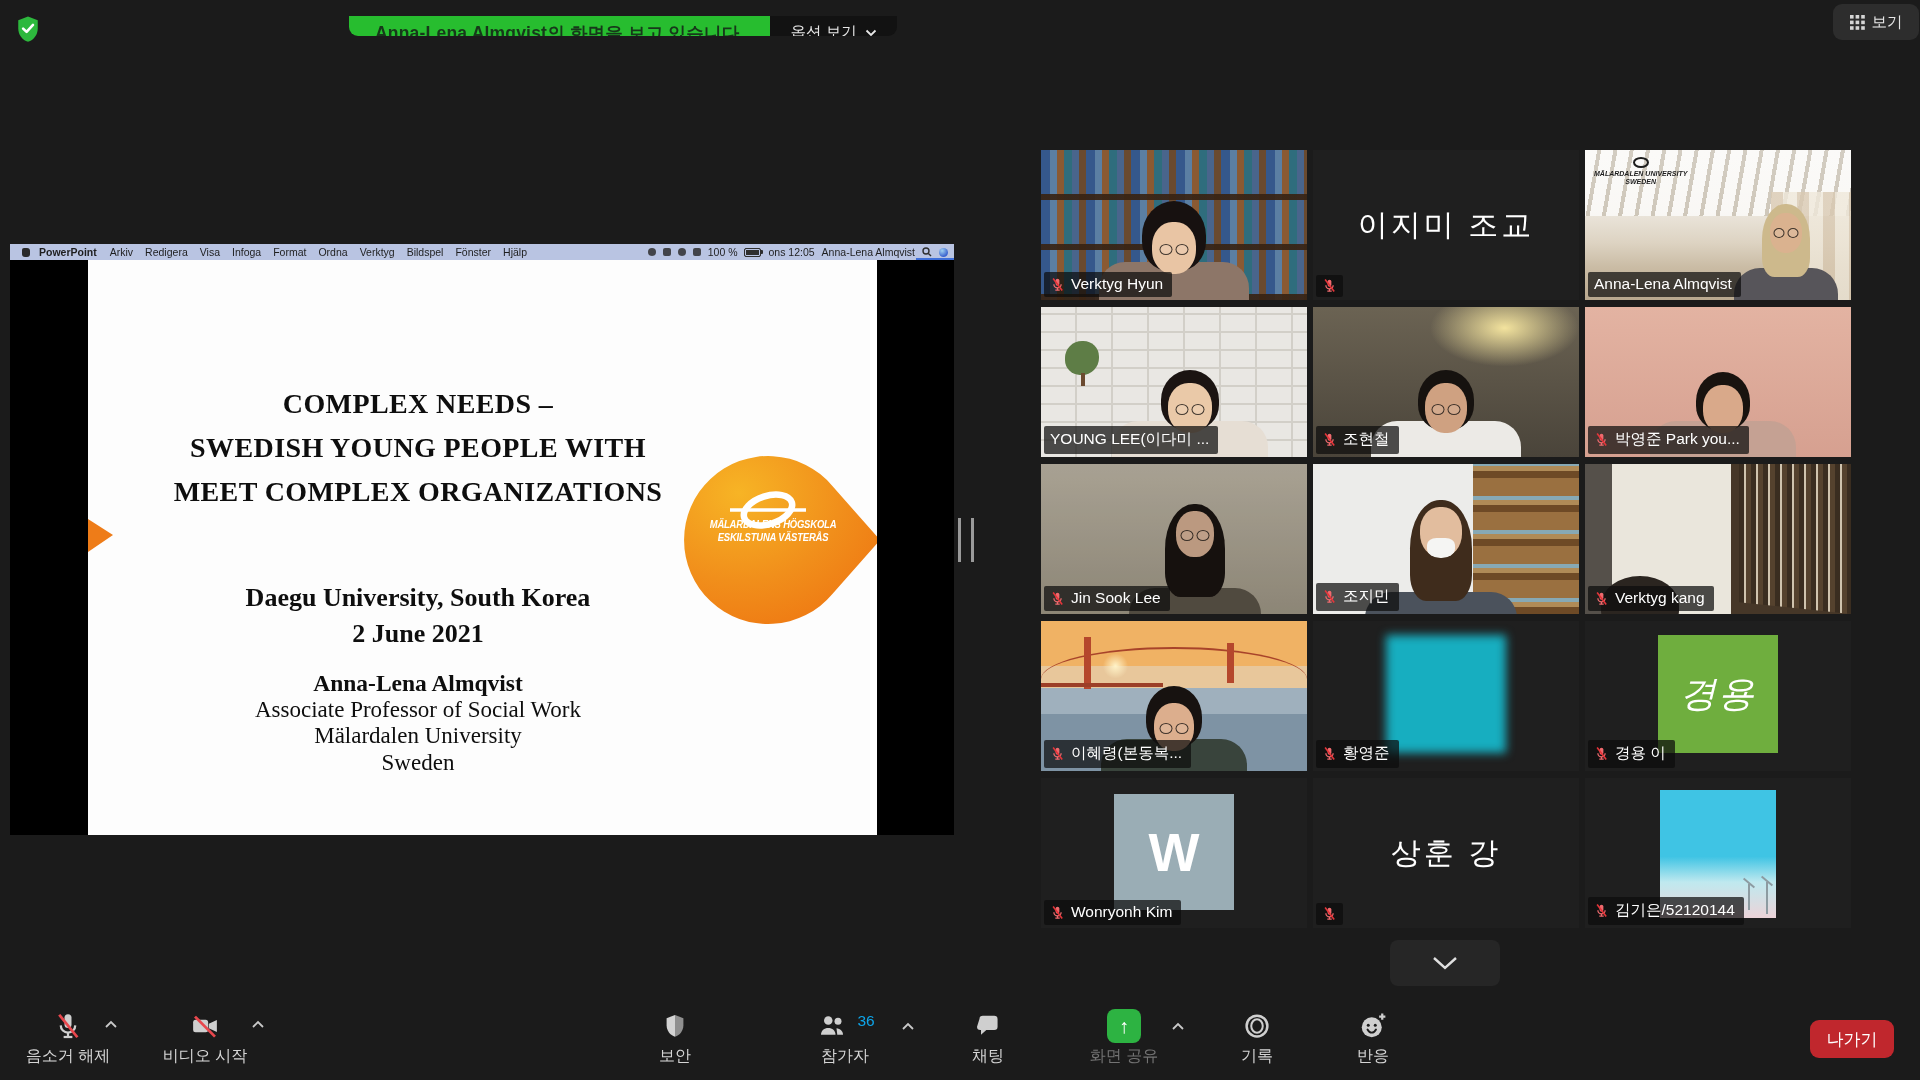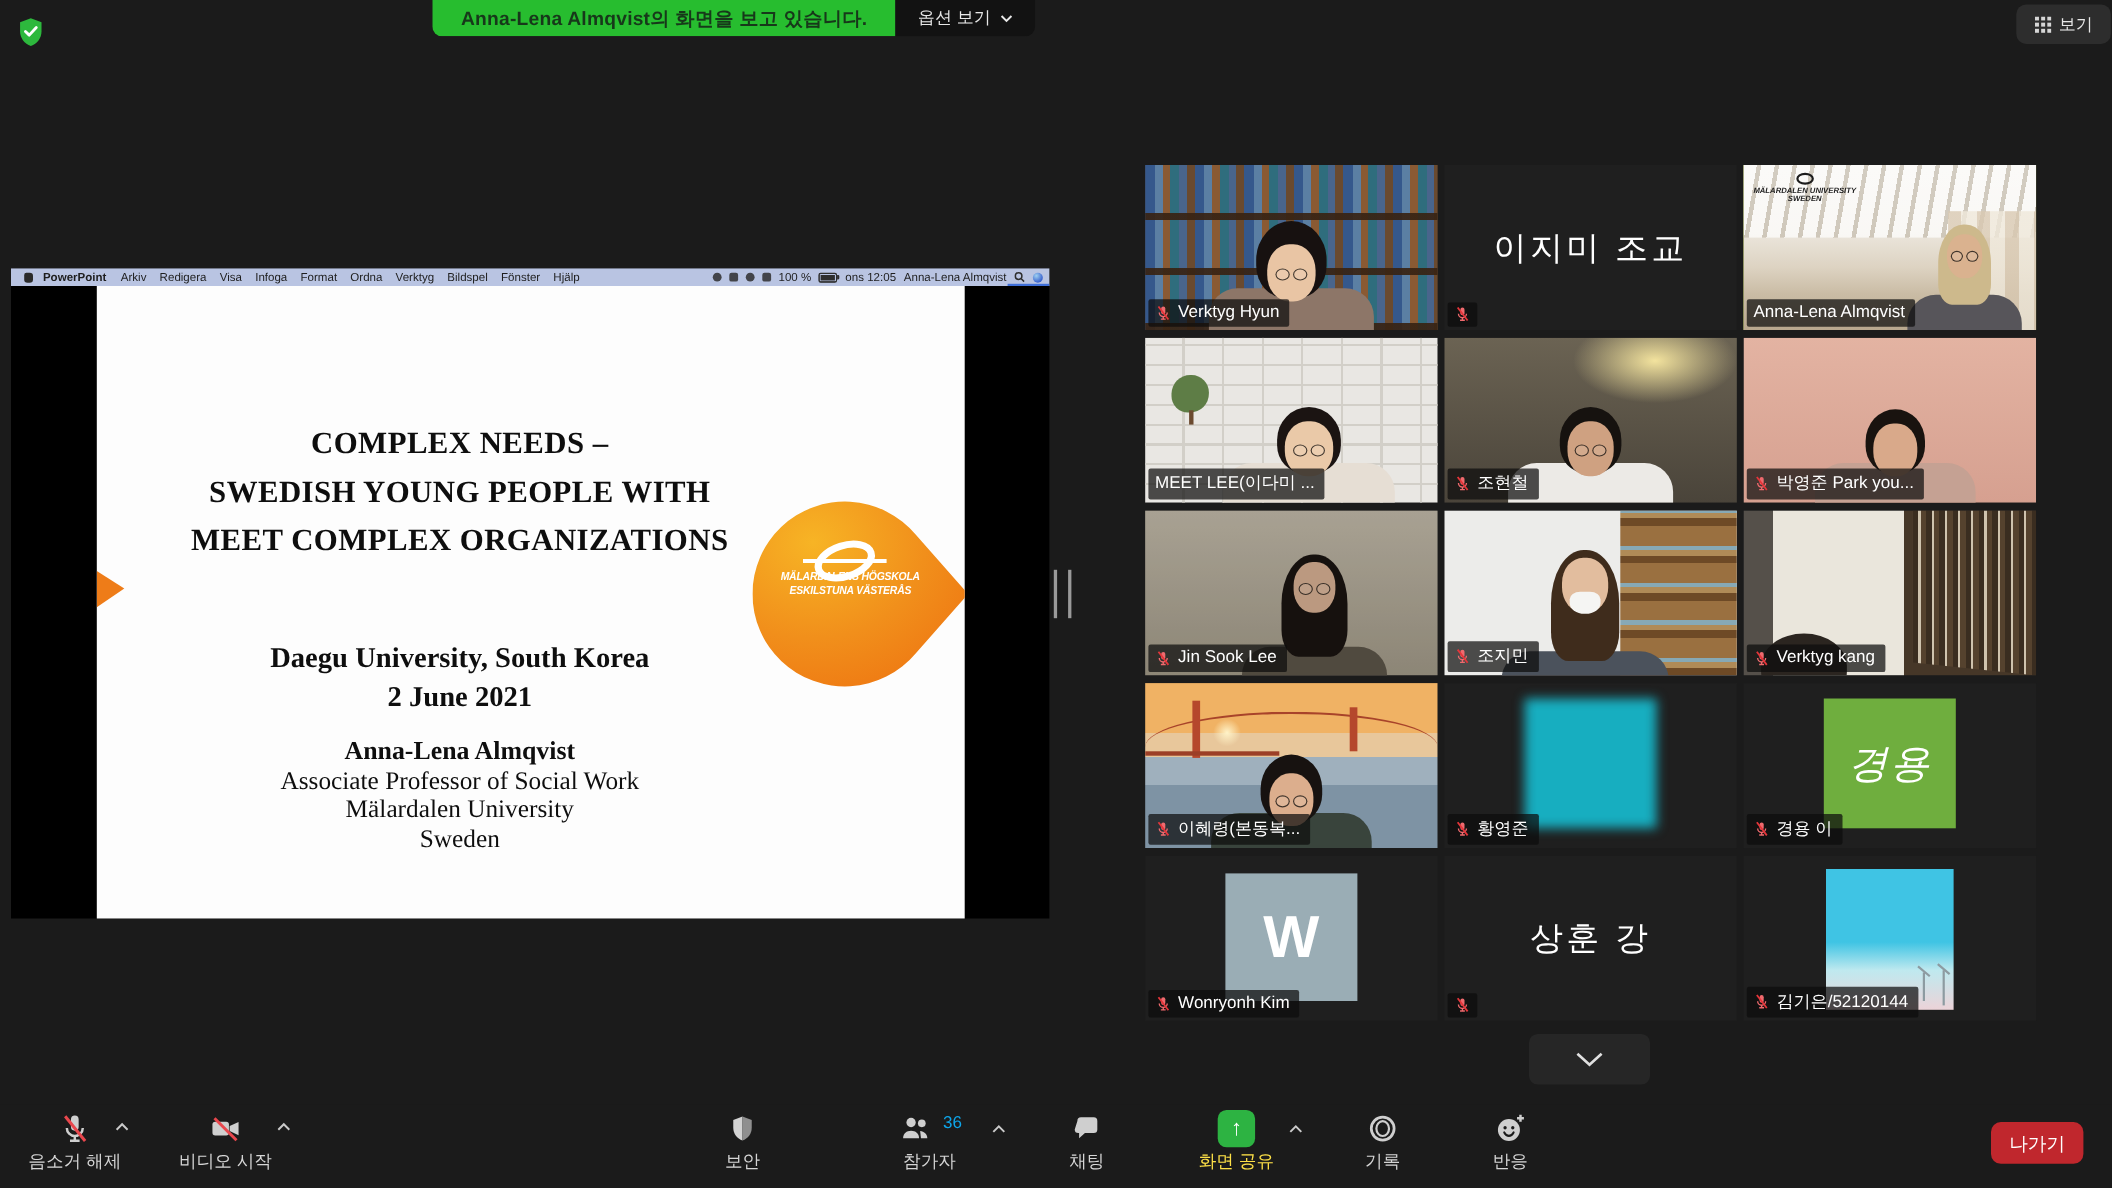--- a/index.html
+++ b/index.html
@@ -2,21 +2,21 @@
 <html><head>
 <meta charset="utf-8">
 <style>
   html,body{margin:0;padding:0;background:#1b1b1b;width:1920px;height:1080px;overflow:hidden;
     font-family:"Liberation Sans",sans-serif;-webkit-font-smoothing:antialiased;}
   #stage{position:relative;width:1920px;height:1080px;background:#1b1b1b;}
 
   
   #topbar{position:absolute;left:0;top:0;width:1920px;height:44px;}
   #shield-ind{position:absolute;left:15px;top:14px;width:26px;height:30px;}
-  #banner-wrap{position:absolute;left:349px;top:0;height:33px;display:flex;border-radius:0 0 9px 9px;overflow:hidden;margin-left:44px;}
+  #banner-wrap{position:absolute;left:349px;top:16px;height:20px;display:flex;border-radius:0 0 9px 9px;overflow:hidden;}
   #banner{height:33px;display:flex;align-items:center;padding:0 26px;background:#27bd2f;
     color:#17381a;font-weight:bold;font-size:17.5px;letter-spacing:.2px;}
   #opt-btn{height:33px;display:flex;align-items:center;gap:8px;padding:0 20px;background:#121212;
     color:#e7e7e7;font-size:15.5px;cursor:pointer;}
   #view-btn{position:absolute;left:1833px;top:4px;width:86px;height:36px;background:#2d2d2d;border-radius:9px;
     display:flex;align-items:center;justify-content:center;gap:7px;color:#e7e7e7;font-size:15.5px;cursor:pointer;}
 
   
   #share{position:absolute;left:10px;top:244px;width:944px;height:591px;background:#000;}
   #menubar{position:absolute;left:0;top:0;width:944px;height:16px;background:#b9c4e2;display:flex;align-items:center;
@@ -321,21 +321,21 @@
             <span class="gl">
                 <i></i>
                 <i></i>
               </span>
           </div>
         </div>
         <div class="torso" style="width:156px;height:40px;background:#e6ded4;"></div>
       </div>
     </div>
     <div class="nlabel">
-      <span>MEET LEE(이다미 ...</span>
+      <span>YOUNG LEE(이다미 ...</span>
     </div>
   </div>
 
   <div class="tile" style="left:1313px;top:307px;">
     <div class="vid scene-warm">
       <div class="pp" style="left:50%;transform:translateX(-50%);">
         <div class="hair" style="width:56px;height:60px;background:#16120f;">
           <div class="face" style="width:42px;height:50px;background:#cfa181;">
             <span class="gl">
                 <i></i>
@@ -626,21 +626,21 @@
           <path d="M4.5 6.2a2.7 2.7 0 0 1 2.7-2.7h9.6a2.7 2.7 0 0 1 2.7 2.7v6.4a2.7 2.7 0 0 1-2.7 2.7h-6.6l-4.4 3.9v-3.9h-.6a2.7 2.7 0 0 1-2.7-2.7z" fill="#cfcfcf"></path>
         </svg>
       </div>
       <div class="lbl">채팅</div>
     </div>
 
     <div class="tgroup" style="left:1069px;">
       <div class="ico">
         <div id="share-btn-sq" style="background-color: rgb(45, 179, 66);">↑</div>
       </div>
-      <div class="lbl" style="color: #fde047;">화면 공유</div>
+      <div class="lbl" style="color: #737373;">화면 공유</div>
     </div>
     <svg class="chev" style="left:1171px;top:18px;" width="14" height="9" viewBox="0 0 14 9">
       <polyline points="2,7 7,2 12,7" fill="none" stroke="#c9c9c9" stroke-width="1.8"></polyline>
     </svg>
 
     <div class="tgroup" style="left:1202px;">
       <div class="ico">
         <svg width="30" height="30" viewBox="0 0 24 24">
           <circle cx="12" cy="12" r="8.3" fill="none" stroke="#cfcfcf" stroke-width="2"></circle>
           <ellipse cx="12" cy="12" rx="4.6" ry="5.4" fill="none" stroke="#cfcfcf" stroke-width="1.6"></ellipse>

